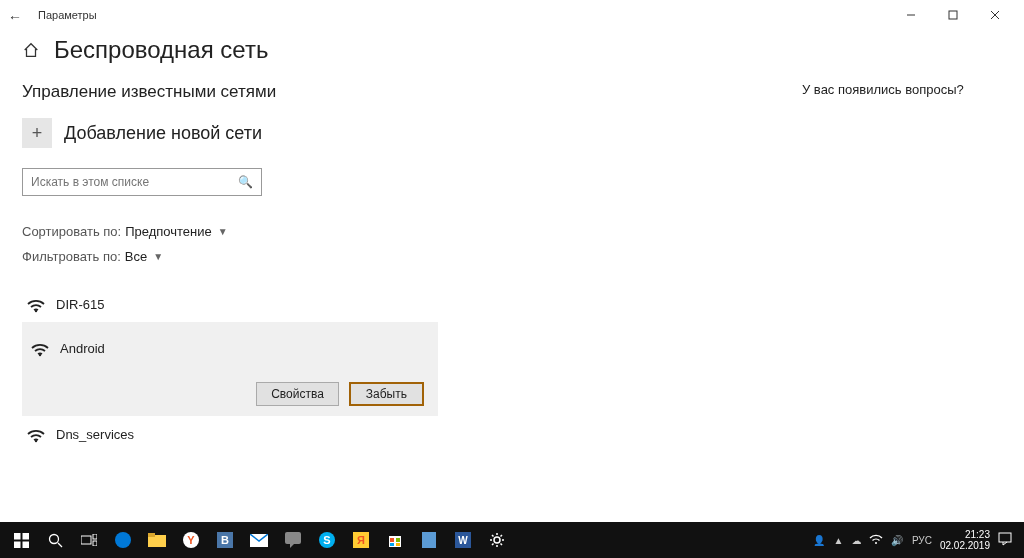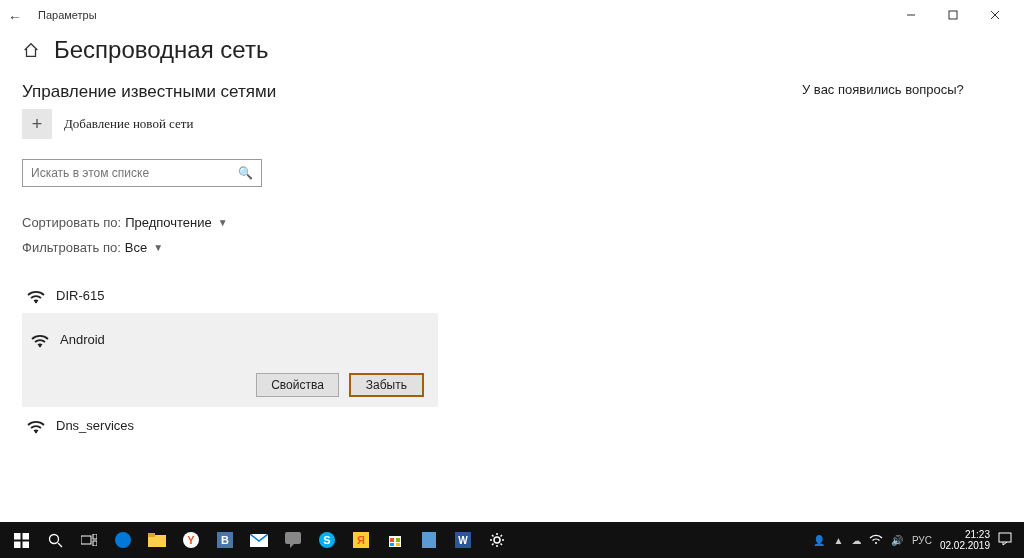--- a/index.html
+++ b/index.html
@@ -7,24 +7,24 @@
   .titlebar { height: 30px; display: flex; align-items: center; padding: 0 8px; font-size: 11px; color: #333; }
   .titlebar .back { margin-right: 16px; cursor: pointer; font-size: 14px; }
   .titlebar .spacer { flex: 1; }
   .winbtn { width: 42px; height: 28px; display: flex; align-items: center; justify-content: center; font-size: 11px; color: #333; }
   .winbtn svg { stroke: #333; }
   .header { display: flex; align-items: center; padding: 6px 22px 18px 22px; }
   .home-icon { width: 18px; height: 18px; margin-right: 14px; }
   .page-title { font-size: 24px; font-weight: 400; color: #222; }
   .content { display: flex; padding: 0 22px; }
   .main { flex: 0 0 640px; }
-  .subtitle { font-size: 17px; font-weight: 400; color: #222; margin-bottom: 7px; }
+  .subtitle { font-size: 17px; font-weight: 400; color: #222; margin-bottom: 16px; }
   .add-row { display: flex; align-items: center; margin-bottom: 20px; }
   .plus-btn { width: 30px; height: 30px; background: #e6e6e6; display: flex; align-items: center; justify-content: center; font-size: 18px; color: #555; margin-right: 12px; cursor: pointer; }
-  .add-label { font-size: 13px; color: #222; font-family: Liberation Serif, serif; }
+  .add-label { font-size: 18px; color: #222; }
   .search-box { width: 240px; height: 28px; border: 1px solid #999; display: flex; align-items: center; padding: 0 8px; margin-bottom: 28px; }
   .search-box input { border: none; outline: none; flex: 1; font-size: 12px; color: #666; background: transparent; }
   .search-icon { font-size: 12px; color: #666; }
   .sort-row, .filter-row { font-size: 13px; color: #555; margin-bottom: 10px; display: flex; align-items: center; }
   .sort-row .value, .filter-row .value { color: #222; margin-left: 4px; }
   .chev { margin-left: 6px; font-size: 10px; color: #666; }
   .net-item { display: flex; align-items: center; padding: 8px 4px; }
   .net-item.selected { background: #f0f0f0; padding-bottom: 0; flex-direction: column; align-items: stretch; width: 416px; }
   .net-row { display: flex; align-items: center; padding: 8px 4px; }
   .wifi-icon { width: 20px; height: 20px; margin-right: 10px; flex-shrink: 0; }

